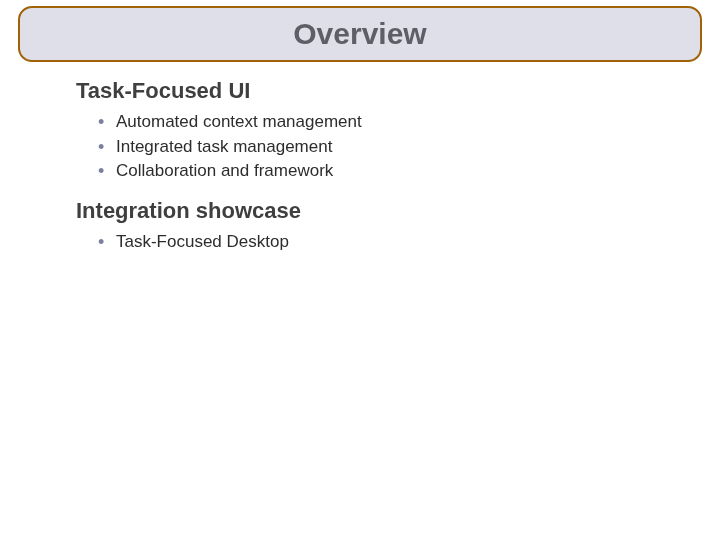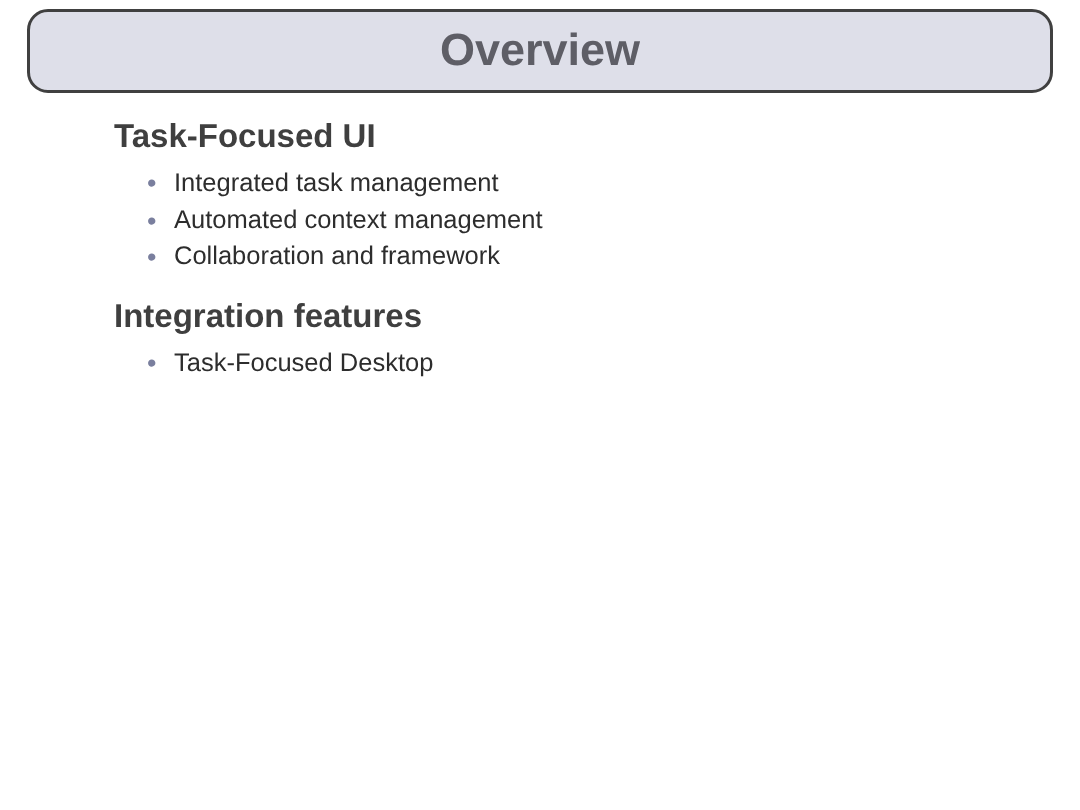--- a/index.html
+++ b/index.html
@@ -17,21 +17,21 @@
     height: 540px;
     box-sizing: border-box;
   }
   .title-box {
     position: absolute;
     left: 18px;
     top: 6px;
     width: 684px;
     height: 56px;
     background: #dedfe9;
-    border: 2px solid #404040;
+    border: 2px solid #a16207;
     border-radius: 14px;
     box-sizing: border-box;
     display: flex;
     align-items: center;
     justify-content: center;
   }
   .title-text {
     font-size: 30px;
     font-weight: bold;
     color: #5e5e66;
@@ -81,26 +81,26 @@
 <div class="slide">
 
   <div class="title-box">
     <span class="title-text">Overview</span>
   </div>
 
   <div class="body">
 
     <div class="section-heading first">Task-Focused UI</div>
     <ul class="bullets">
+      <li>Automated context management</li>
       <li>Integrated task management</li>
-      <li>Automated context management</li>
       <li>Collaboration and framework</li>
     </ul>
 
 
-    <div class="section-heading">Integration features</div>
+    <div class="section-heading">Integration showcase</div>
     <ul class="bullets">
       <li>Task-Focused Desktop</li>
     </ul>
 
   </div>
 
 </div>
 
 </body></html>

